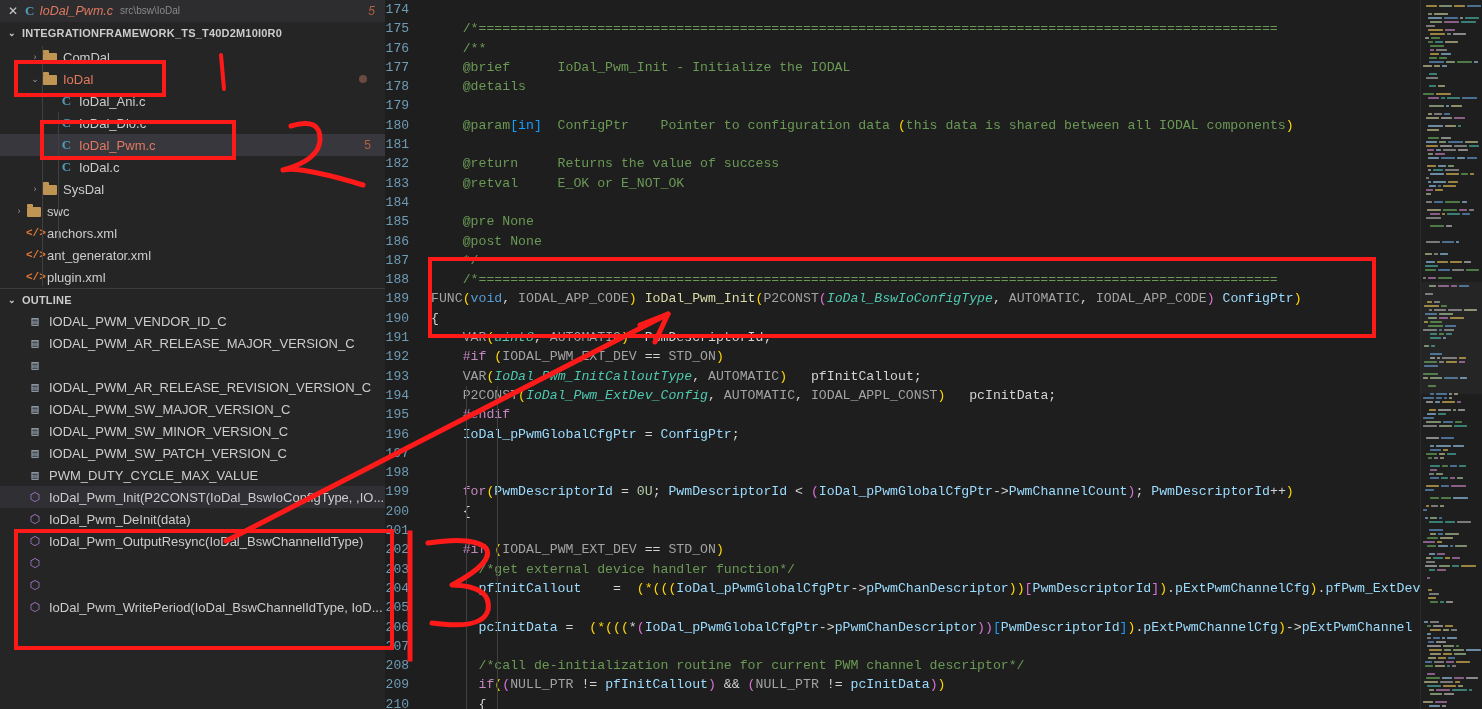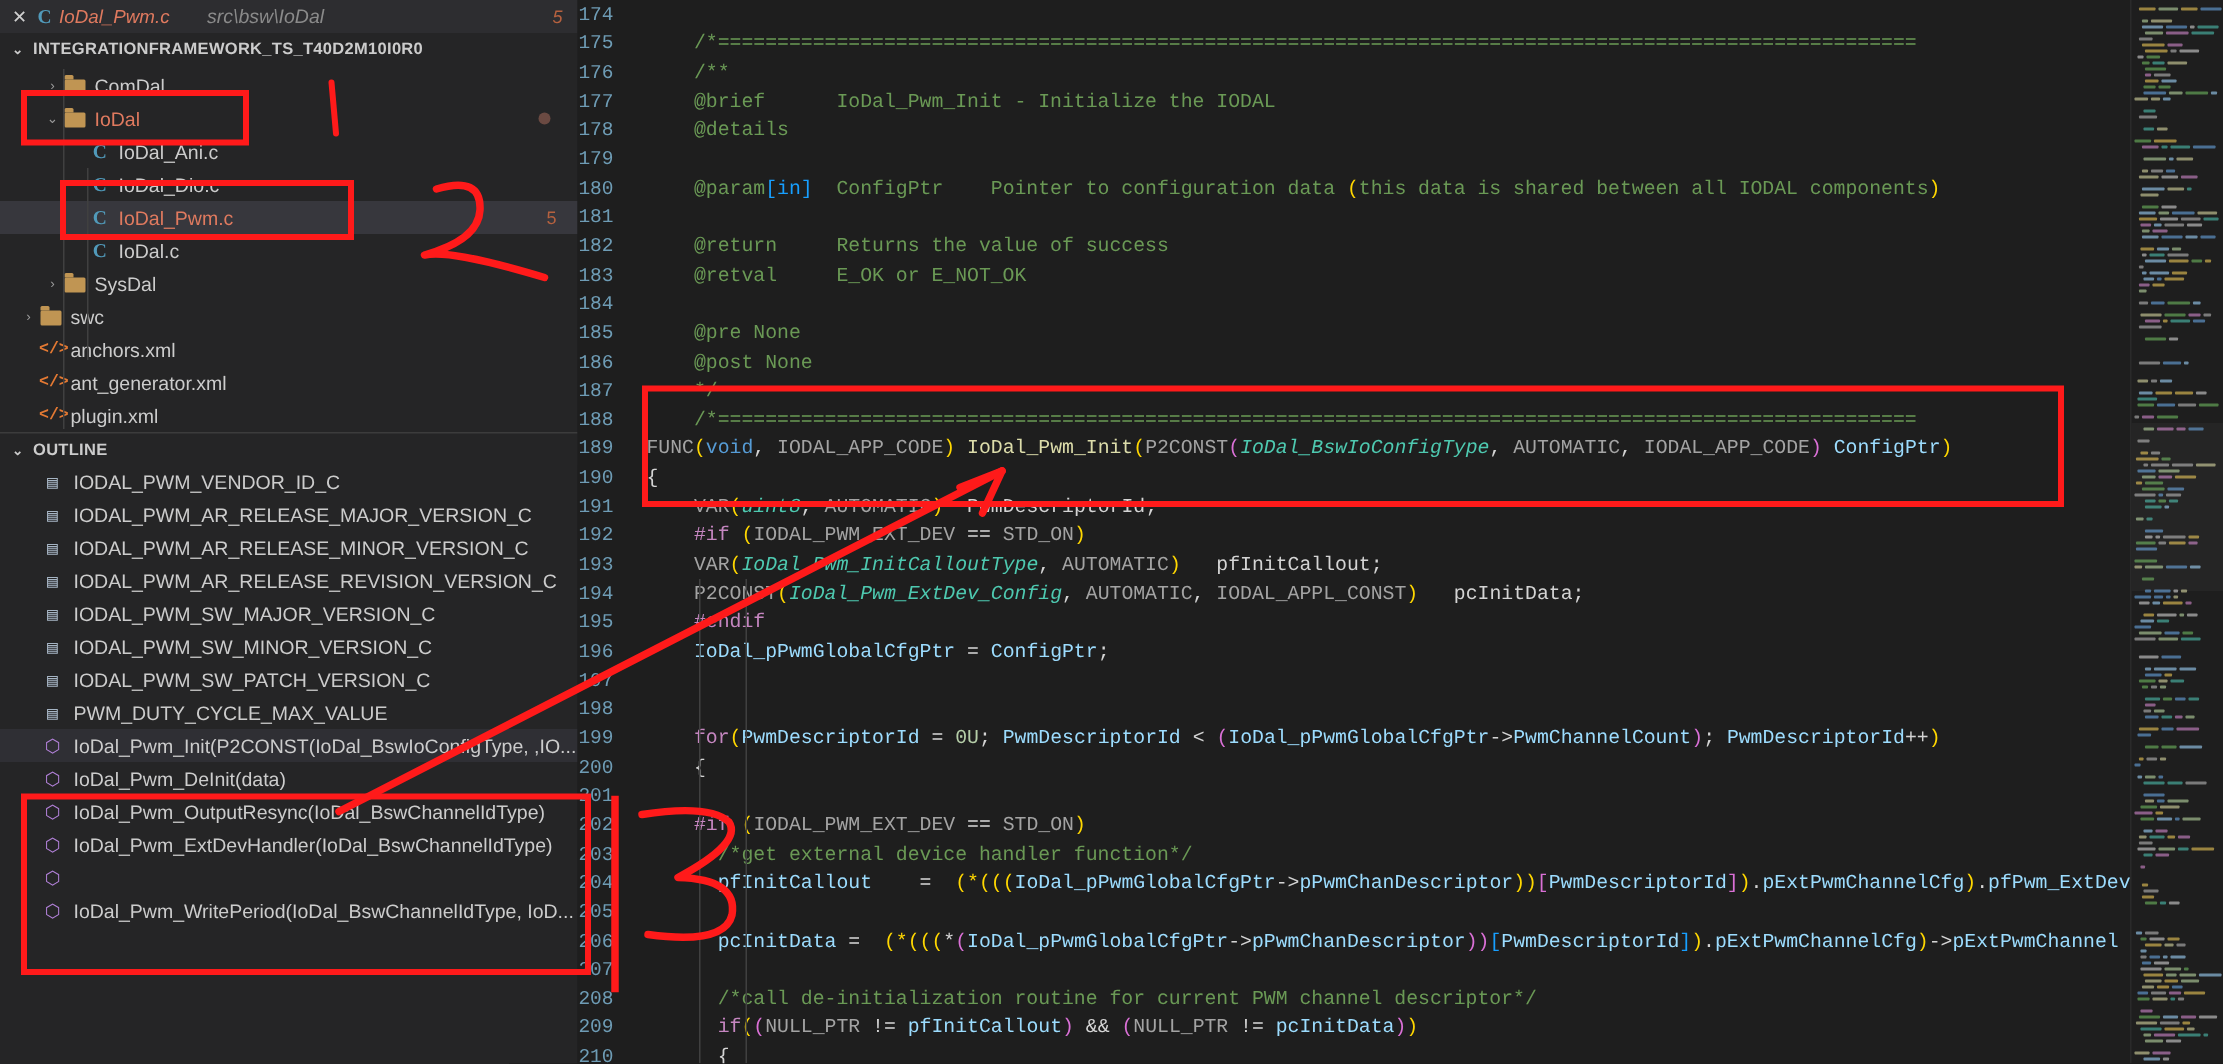--- a/index.html
+++ b/index.html
@@ -40,22 +40,22 @@
   .c-icon {
     color: #519aba; font-weight: bold; font-size: 13px;
     font-family: "Liberation Serif", serif;
     flex: 0 0 auto;
   }
   .tab-name {
     color: #e07a5f; font-style: italic; font-size: 12.5px;
     white-space: nowrap;
   }
   .tab-path {
-    color: #8a8a8a; font-style: italic; font-size: 13px;
-    white-space: nowrap; margin-left: 20px;
+    color: #8a8a8a; font-size: 10px;
+    white-space: nowrap; margin-left: 2px;
   }
   .tab-badge {
     margin-left: auto; color: #b5613f; font-size: 12px;
     font-style: italic;
   }
 
   
   .sect-head {
     height: 22px; display: flex; align-items: center; gap: 4px;
     padding-left: 8px; background: #252526;
@@ -289,21 +289,20 @@
         <div class="orow">
           <span class="const-ico">▤</span>
           <span>IODAL_PWM_VENDOR_ID_C</span>
         </div>
         <div class="orow">
           <span class="const-ico">▤</span>
           <span>IODAL_PWM_AR_RELEASE_MAJOR_VERSION_C</span>
         </div>
         <div class="orow">
           <span class="const-ico">▤</span>
-          <span>IODAL_PWM_AR_RELEASE_MINOR_VERSION_C</span>
         </div>
         <div class="orow">
           <span class="const-ico">▤</span>
           <span>IODAL_PWM_AR_RELEASE_REVISION_VERSION_C</span>
         </div>
         <div class="orow">
           <span class="const-ico">▤</span>
           <span>IODAL_PWM_SW_MAJOR_VERSION_C</span>
         </div>
         <div class="orow">
@@ -325,21 +324,20 @@
         <div class="orow">
           <span class="func-ico">⬡</span>
           <span>IoDal_Pwm_DeInit(data)</span>
         </div>
         <div class="orow">
           <span class="func-ico">⬡</span>
           <span>IoDal_Pwm_OutputResync(IoDal_BswChannelIdType)</span>
         </div>
         <div class="orow">
           <span class="func-ico">⬡</span>
-          <span>IoDal_Pwm_ExtDevHandler(IoDal_BswChannelIdType)</span>
         </div>
         <div class="orow">
           <span class="func-ico">⬡</span>
         </div>
         <div class="orow">
           <span class="func-ico">⬡</span>
           <span>IoDal_Pwm_WritePeriod(IoDal_BswChannelIdType, IoD...</span>
         </div>
       </div>
   </div>

